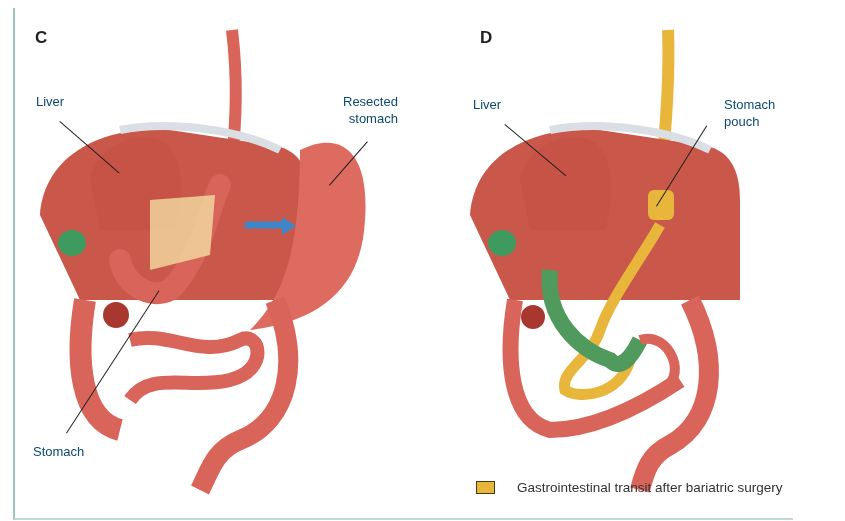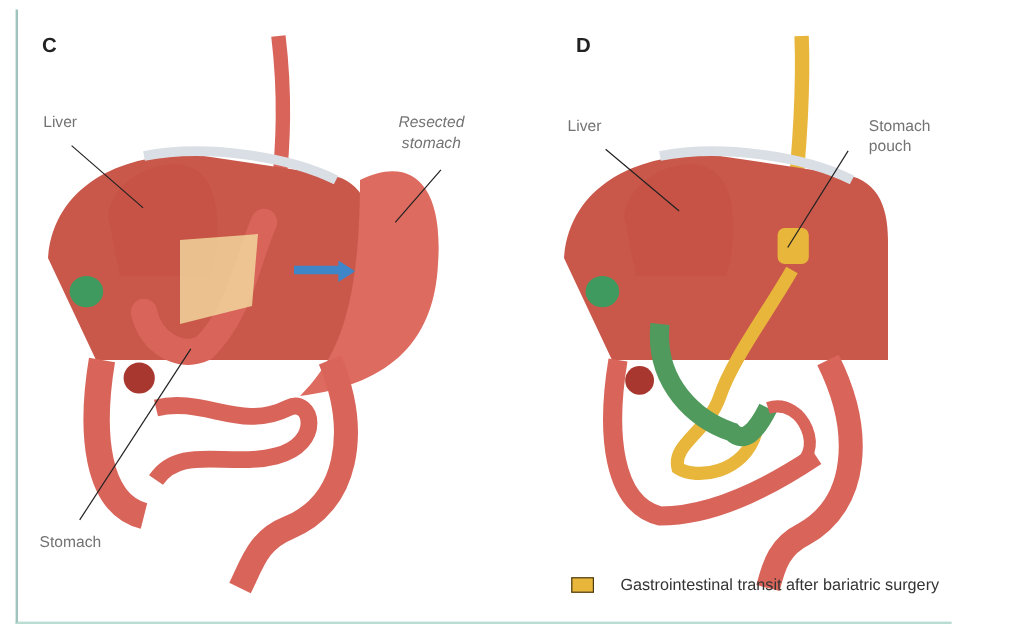--- a/index.html
+++ b/index.html
@@ -1,19 +1,19 @@
 <!DOCTYPE html>
 <html><head>
 <meta charset="utf-8">
 <style>
   html,body{margin:0;padding:0;background:#fff;}
   body{width:845px;height:521px;position:relative;overflow:hidden;font-family:"Liberation Sans",sans-serif;}
   .frame{position:absolute;left:13px;top:8px;width:778px;height:510px;border-left:2px solid #9fc4bd;border-bottom:2px solid #b9dcd3;}
   .panel-letter{position:absolute;font-size:17px;font-weight:bold;color:#222;}
-  .label{position:absolute;font-size:13px;color:#737373;line-height:17px;}
+  .label{position:absolute;font-size:13px;color:#0c4a6e;line-height:17px;}
   .leader{position:absolute;height:1px;background:#222;transform-origin:0 0;}
   svg.art{position:absolute;left:0;top:0;}
   .legend{position:absolute;left:476px;top:480px;display:flex;align-items:center;gap:22px;}
   .legend-swatch{width:17px;height:11px;background:#e9b63c;border:1px solid #4a3a14;}
   .legend-text{font-size:13.5px;color:#333;}
 </style>
 </head>
 <body>
 
 <div class="frame"></div>
@@ -49,21 +49,21 @@
     <path d="M640,340 C670,330 690,380 660,390" stroke="#d9645a" stroke-width="10" fill="none"></path>
     <path d="M515,300 C505,360 510,420 550,430 C600,430 650,400 680,380" stroke="#d9645a" stroke-width="16" fill="none"></path>
     <ellipse cx="533" cy="317" rx="12" ry="12" fill="#a8382f"></ellipse>
     <path d="M690,300 C720,360 715,420 670,445 C650,455 645,470 640,490" stroke="#d9645a" stroke-width="20" fill="none"></path>
   </g>
 </svg>
 
 <div class="panel-letter" style="left:35px;top:28px;">C</div>
 <div class="label" style="left:36px;top:93px;">Liver</div>
 <div class="leader" style="left:60px;top:121px;width:79px;transform:rotate(41deg);"></div>
-<div class="label" style="left:332px;top:93px;text-align:center;font-style:italic;">
+<div class="label" style="left:343px;top:93px;text-align:right;">
   <div>Resected</div>
   <div>stomach</div>
 </div>
 <div class="leader" style="left:329px;top:185px;width:58px;transform:rotate(-49deg);"></div>
 <div class="label" style="left:33px;top:443px;">Stomach</div>
 <div class="leader" style="left:66px;top:433px;width:170px;transform:rotate(-57deg);"></div>
 
 <div class="panel-letter" style="left:480px;top:28px;">D</div>
 <div class="label" style="left:473px;top:96px;">Liver</div>
 <div class="leader" style="left:505px;top:124px;width:80px;transform:rotate(40deg);"></div>

